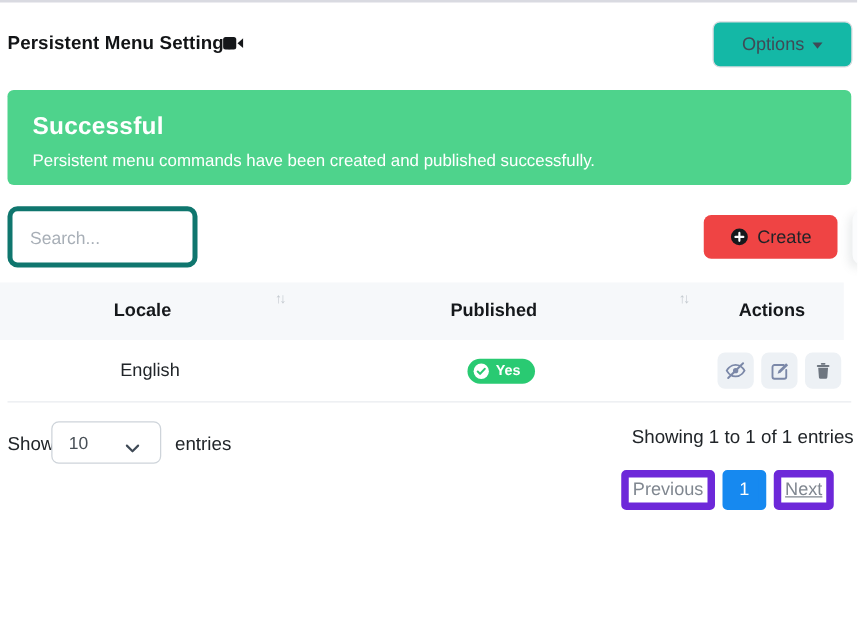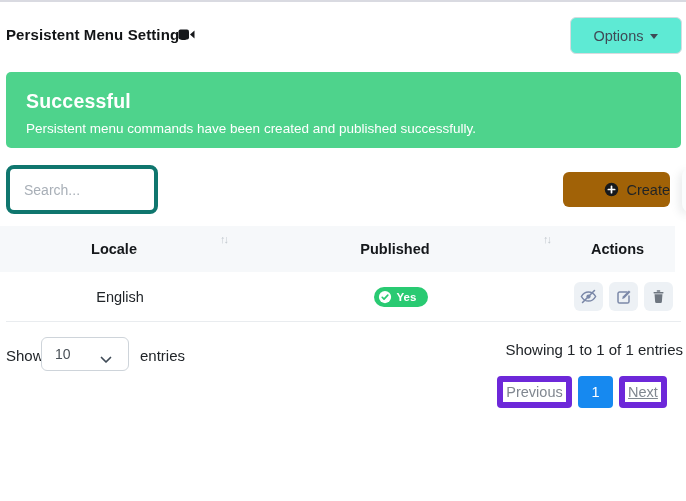--- a/index.html
+++ b/index.html
@@ -12,21 +12,21 @@
   .top-border { position:absolute; left:0; top:0; width:686px; height:2px; background:#d9dae1; }
 
   
   .page-title {
     position:absolute; left:6px; top:26px; font-size:15px; font-weight:700;
     color:#121416; letter-spacing:.1px;
   }
   .camera-icon { position:absolute; left:178px; top:27px; width:17px; height:15px; }
   .options-btn {
     position:absolute; left:570px; top:17px; width:112px; height:37px;
-    background:#5eead4; border:1px solid #d7dbdf; border-radius:6px;
+    background:#14b8a6; border:1px solid #d7dbdf; border-radius:6px;
     display:flex; align-items:center; justify-content:center; gap:7px;
     font-size:14.5px; color:#3f4a56; cursor:pointer;
   }
   .caret-down {
     width:0; height:0; border-left:4.5px solid transparent; border-right:4.5px solid transparent;
     border-top:5px solid #3f4a56; display:inline-block; margin-top:2px;
   }
 
   
   .alert {
@@ -38,22 +38,22 @@
 
   
   .search-input {
     position:absolute; left:6px; top:165px; width:152px; height:49px;
     border:4px solid #0f766e; border-radius:8px; padding:0 14px;
     font-size:14px; color:#212529; font-family:"Liberation Sans", sans-serif; outline:none;
   }
   .search-input::placeholder { color:#a8afb7; }
   .create-btn {
     position:absolute; left:563px; top:172px; width:107px; height:35px;
-    background:#a16207; border:none; border-radius:6px; cursor:pointer;
-    display:flex; align-items:center; justify-content:flex-end; gap:7px;
+    background:#ef4444; border:none; border-radius:6px; cursor:pointer;
+    display:flex; align-items:center; justify-content:center; gap:7px;
     font-size:14.5px; color:#1f2327; font-family:"Liberation Sans", sans-serif;
   }
   .edge-fragment {
     position:absolute; left:682px; top:168px; width:10px; height:44px;
     background:#fbfcfd; border-radius:8px 0 0 8px;
     box-shadow:-3px 3px 8px rgba(100,110,120,.14);
   }
 
   
   .thead {

